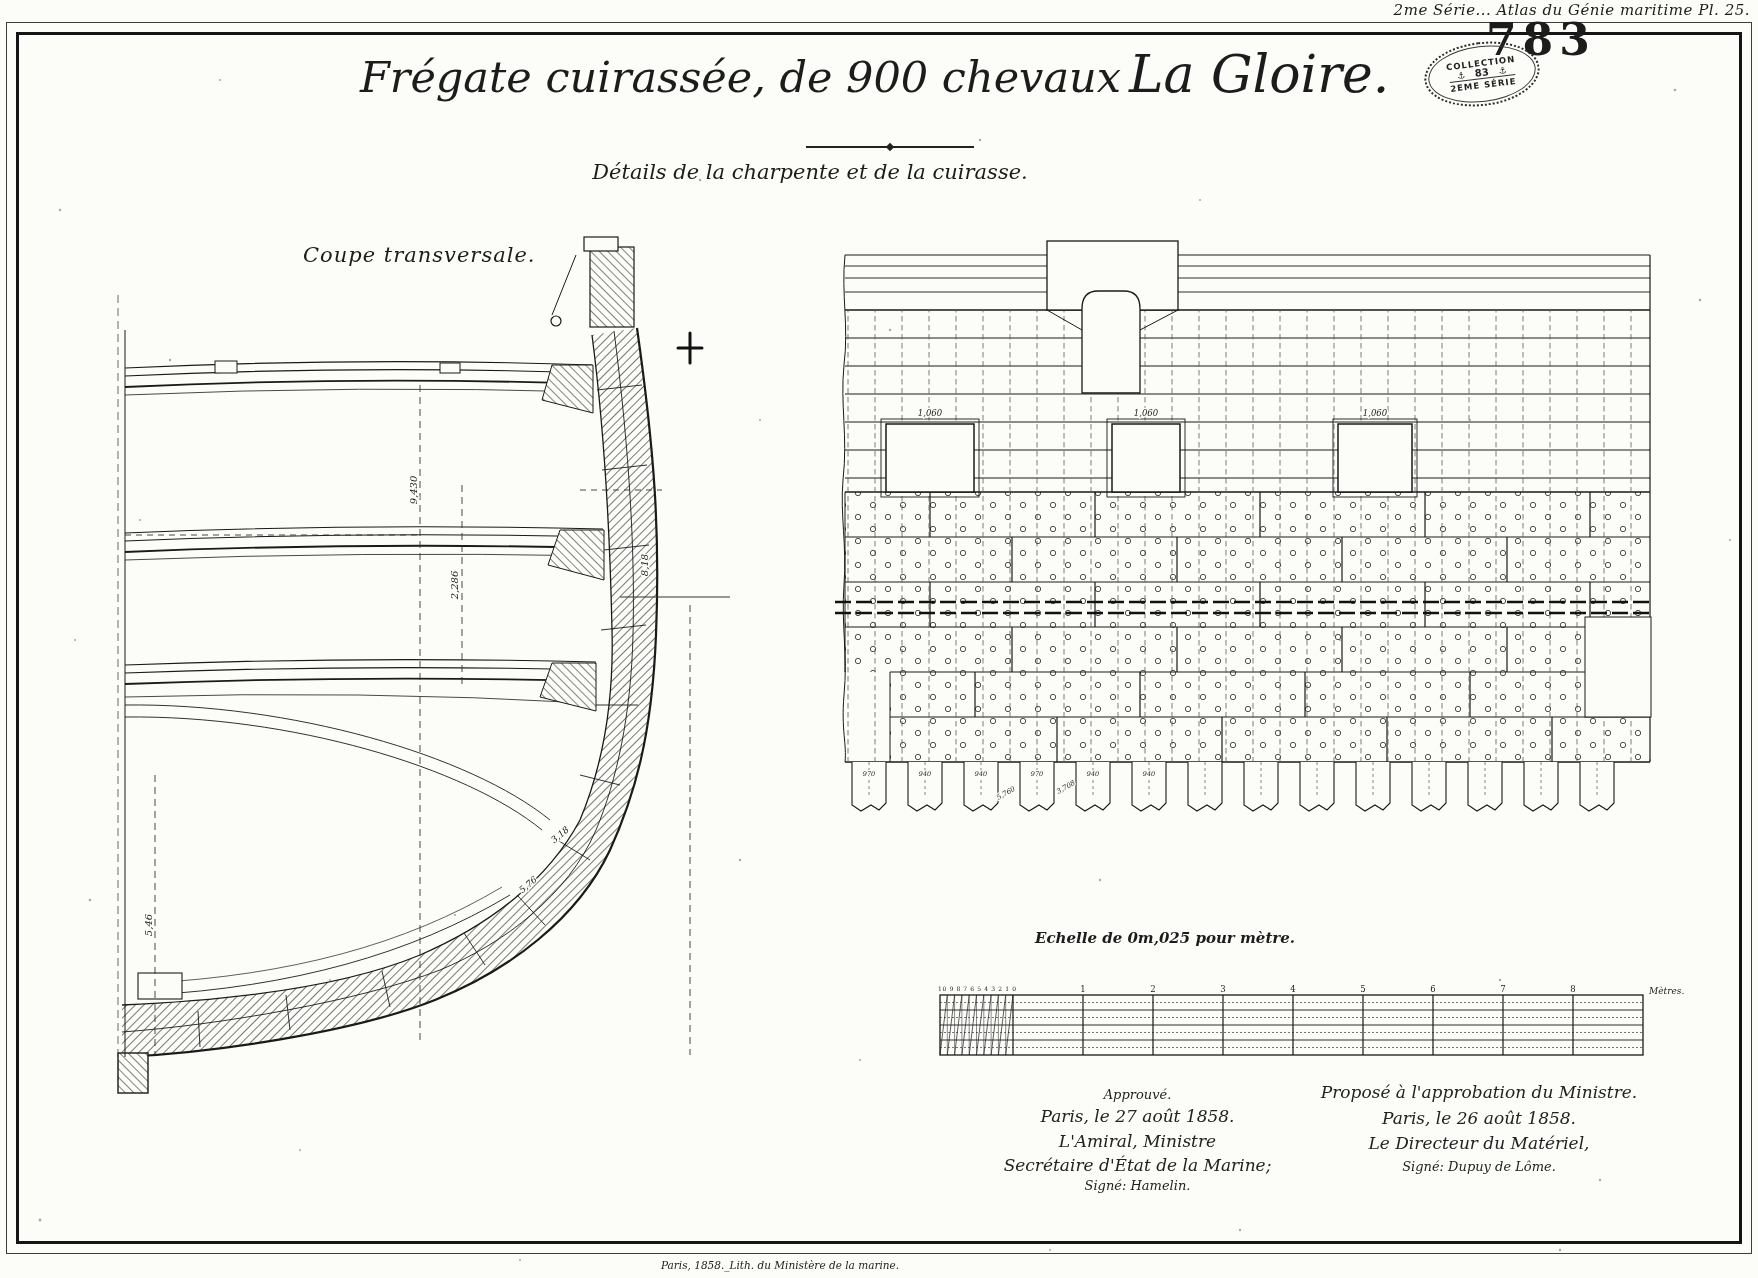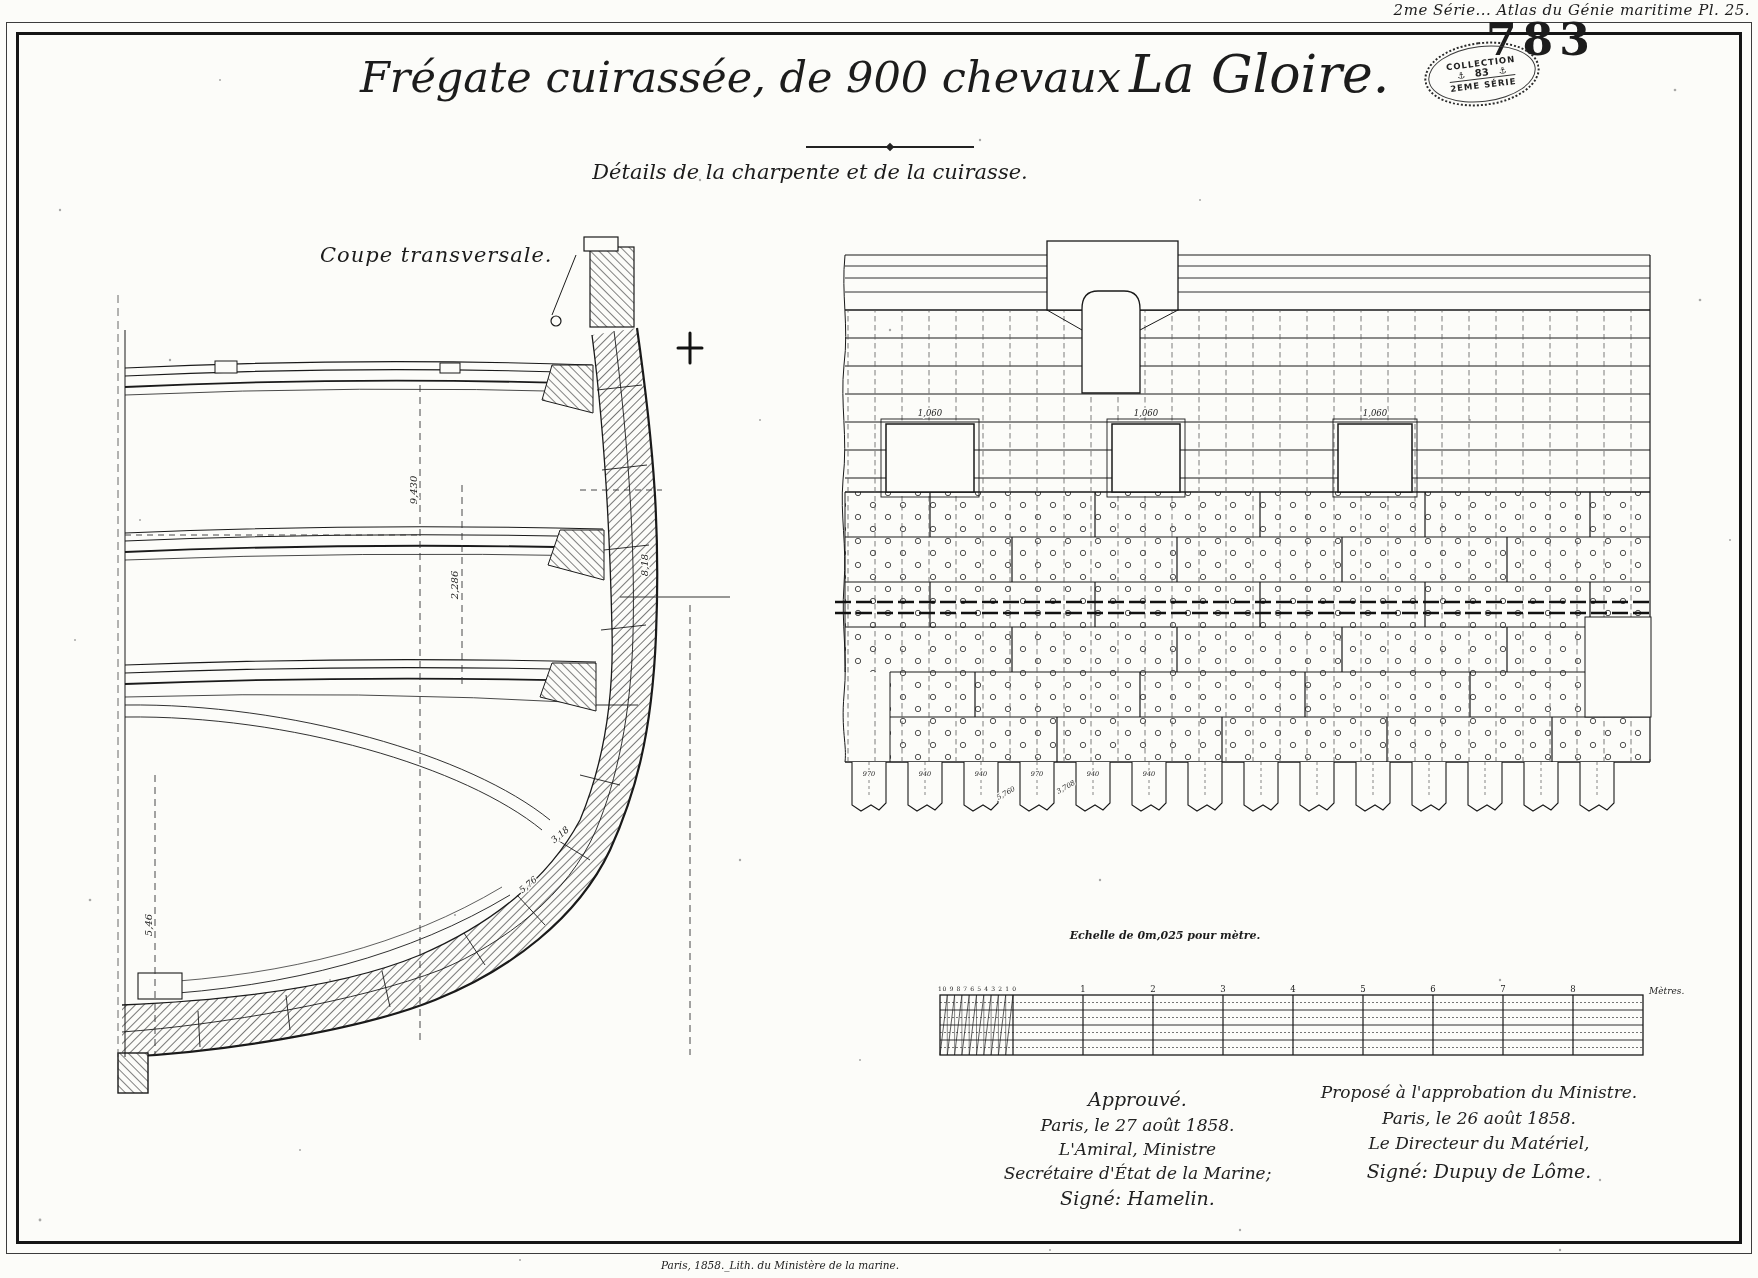--- a/index.html
+++ b/index.html
@@ -20,26 +20,26 @@
     font-family:"DejaVu Sans",sans-serif;font-weight:bold;color:#222;}
   .stamp-top{font-size:8.5px;letter-spacing:1px;}
   .stamp-mid{font-size:10px;display:flex;gap:10px;align-items:center;line-height:1;}
   .stamp-mid .anch{font-size:9px;}
   .stamp-bottom{font-size:8.5px;letter-spacing:1px;border-top:1px solid #333;padding-top:1px;}
   .title{left:360px;top:44px;width:1000px;text-align:center;font-style:italic;font-size:43px;white-space:nowrap;}
   .title .ship{font-size:52px;padding-left:8px;margin-top:13px;}
   .divider{left:806px;top:146px;width:168px;border-top:2px solid #222;}
   .divider .diamond{position:absolute;left:50%;top:-4px;width:6px;height:6px;background:#222;transform:translateX(-50%) rotate(45deg);}
   .subtitle{left:530px;top:160px;width:560px;text-align:center;font-style:italic;font-size:21px;}
-  .fig-label{left:320px;top:243px;font-style:italic;font-size:21px;letter-spacing:1px;}
-  .scale-caption{left:1000px;top:929px;width:330px;text-align:center;font-style:italic;font-size:11px;font-weight:bold;}
+  .fig-label{left:303px;top:243px;font-style:italic;font-size:21px;letter-spacing:1px;}
+  .scale-caption{left:1000px;top:929px;width:330px;text-align:center;font-style:italic;font-size:15px;font-weight:bold;}
   .sig{font-style:italic;text-align:center;color:#222;}
   .sig-left{left:950px;top:1086px;width:375px;font-size:17px;line-height:1.42;}
   .sig-right{left:1274px;top:1080px;width:410px;font-size:17px;line-height:1.5;}
-  .sig .big{font-size:19px;}
+  .sig .big{font-size:13px;}
   .imprint{left:560px;top:1259px;width:440px;text-align:center;font-style:italic;font-size:10.5px;}
   svg text{font-family:"DejaVu Serif",serif;fill:#222;}
   svg text.dim{paint-order:stroke;stroke:#fcfcf9;stroke-width:2.5px;font-style:italic;}
 </style>
 </head>
 <body>
 
 <svg class="abs" style="left:0;top:0;" width="1758" height="1278" viewBox="0 0 1758 1278">
   <g fill="#555" opacity="0.5">
     <circle cx="60" cy="210" r="1.2"></circle>

